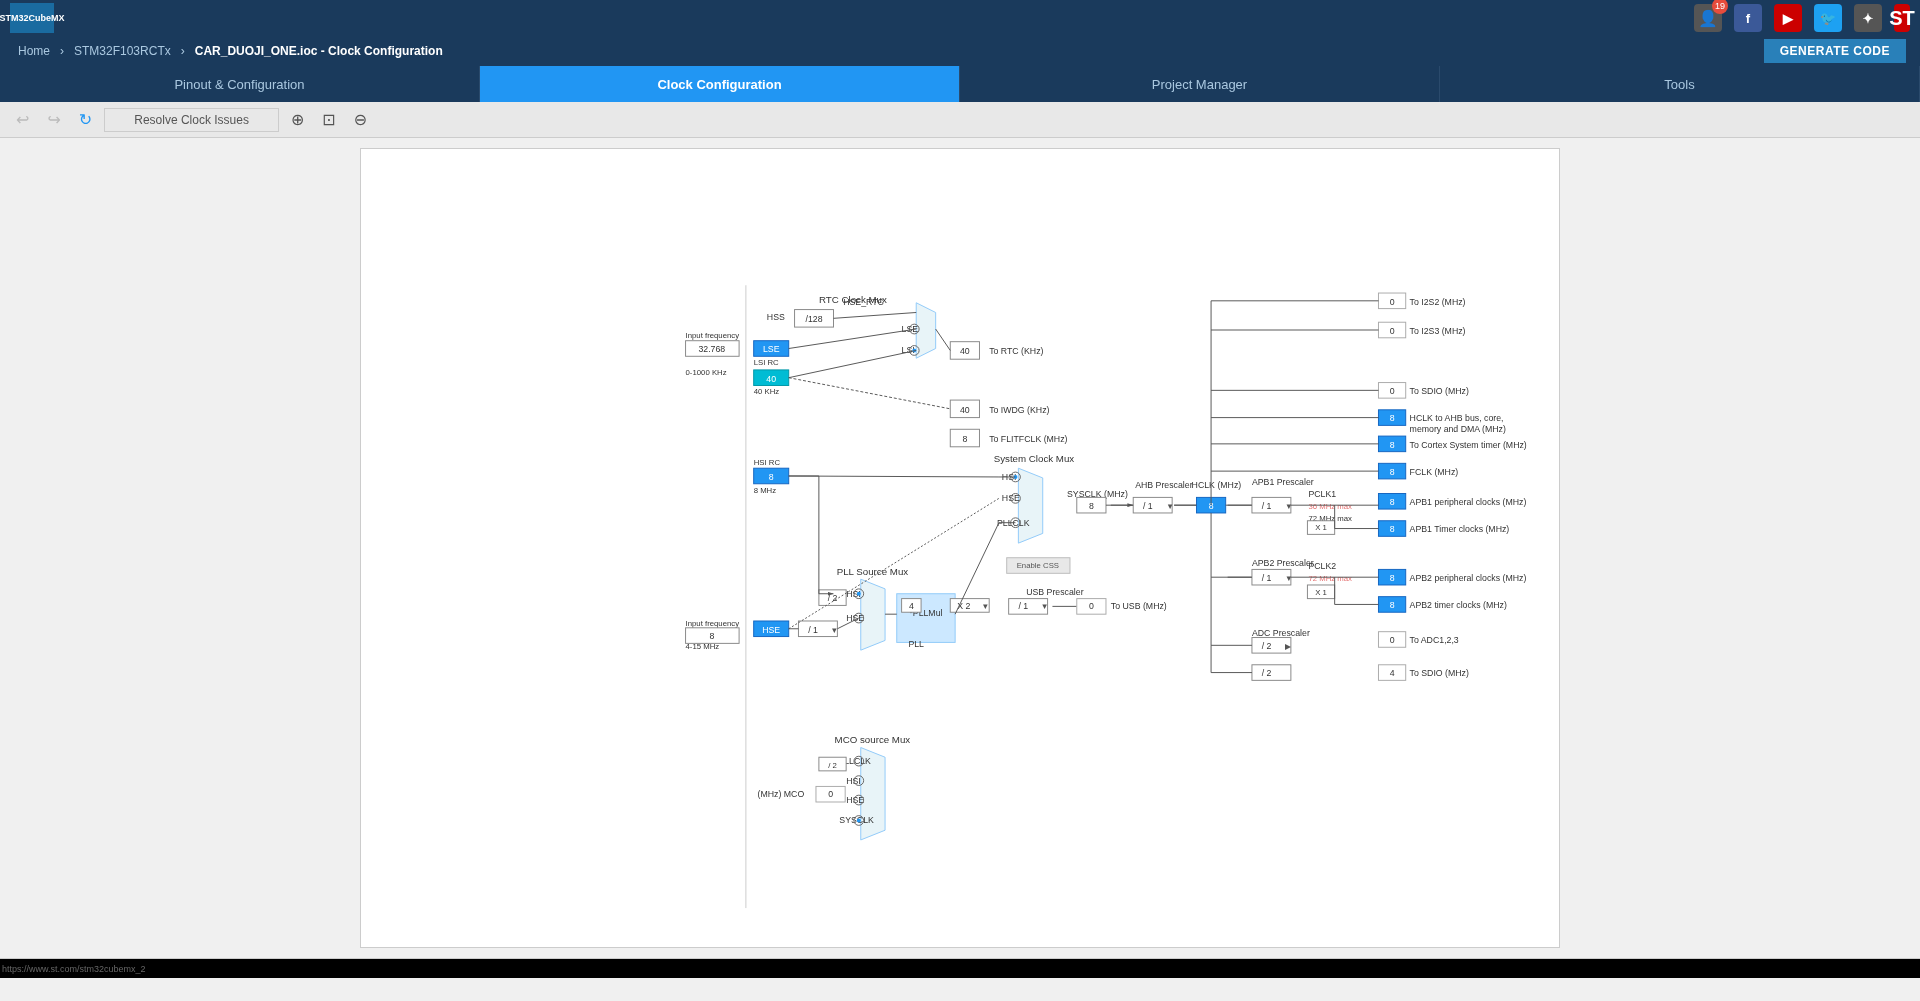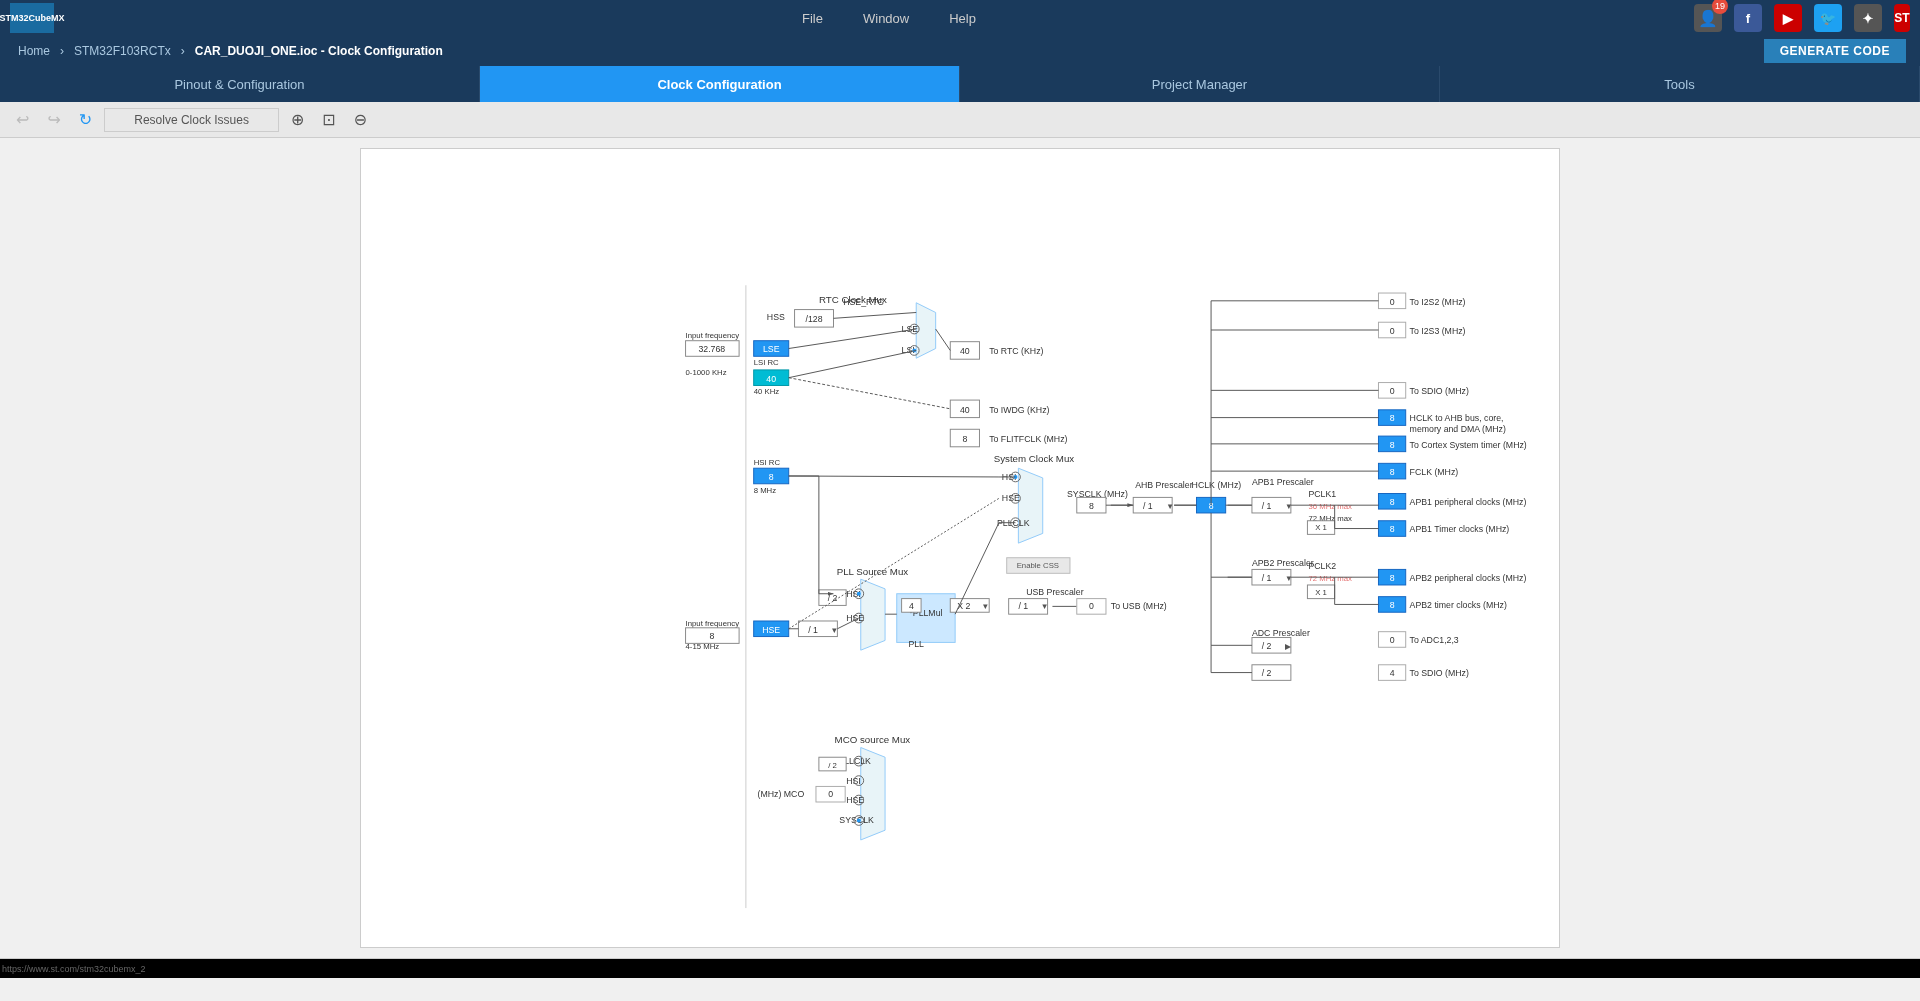--- a/index.html
+++ b/index.html
@@ -135,35 +135,30 @@
 <body>
 
 <div id="topbar">
   <div class="logo person-icon-wrap">
     <div class="logo-box">
       <span>STM32</span>
         <br>
       <span>CubeMX</span>
     </div>
   </div>
-  <div class="nav-menu">
-    <span class="nav-item">File</span>
-    <span class="nav-item">Window</span>
-    <span class="nav-item">Help</span>
-  </div>
   <div class="right-icons">
     <div style="position:relative;">
       <div class="social-icon" style="background:#555; font-size:16px;">👤</div>
       <div class="notif-badge">19</div>
     </div>
     <div class="social-icon fb-icon">f</div>
     <div class="social-icon yt-icon">▶</div>
     <div class="social-icon tw-icon">🐦</div>
     <div class="social-icon star-icon">✦</div>
-    <div class="social-icon st-logo" style="background:#cc0000; font-weight:bold; font-size:12px; width:16px;">ST</div>
+    <div class="social-icon st-logo" style="background:#cc0000; font-weight:bold; font-size:20px; width:16px;">ST</div>
   </div>
 </div>
 
 <div id="breadcrumb">
   <span class="breadcrumb-item">Home</span>
   <span class="breadcrumb-sep">›</span>
   <span class="breadcrumb-item">STM32F103RCTx</span>
   <span class="breadcrumb-sep">›</span>
   <span class="breadcrumb-item active">CAR_DUOJI_ONE.ioc - Clock Configuration</span>
   <button id="generate-btn" class="generate-btn">GENERATE CODE</button>

